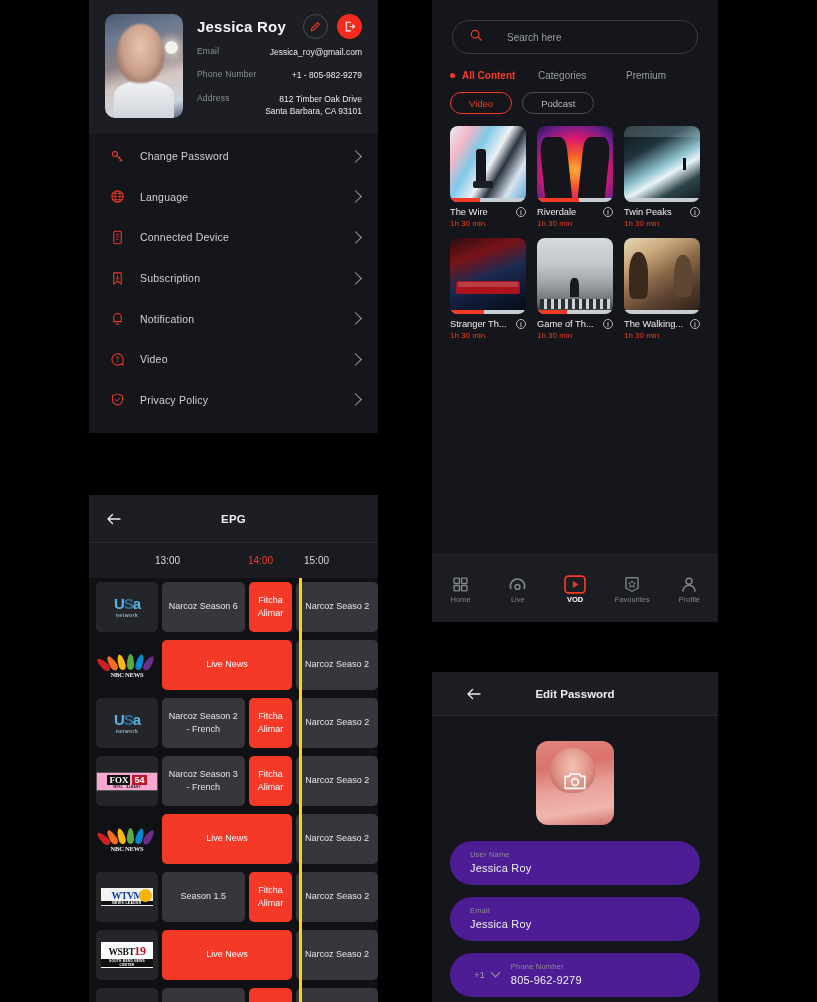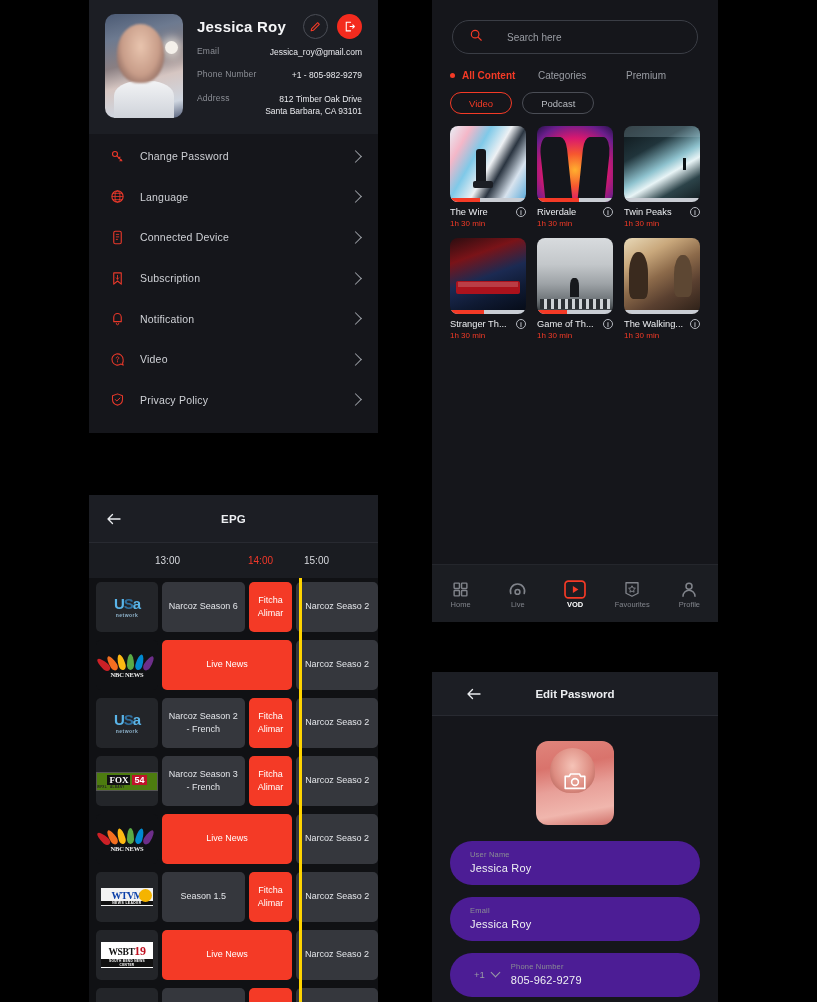--- a/index.html
+++ b/index.html
@@ -79,21 +79,21 @@
   .prog.red{ background:#f43a26; color:#fff; }
   .nowline{ position:absolute; top:0; bottom:0; width:3px; background:#ffd400; left:210px; z-index:5; }
 
   .logo-usa{ color:#59b4e8; font-weight:800; font-size:15px; letter-spacing:-1px; text-align:center; line-height:1;}
   .logo-usa small{ display:block; font-size:5px; color:#8fb4cc; letter-spacing:.5px; font-weight:600; margin-top:2px;}
   .nbc-wrap{ text-align:center; }
   .nbc-peacock{ display:flex; justify-content:center; align-items:flex-end; gap:0px; height:17px; }
   .nbc-peacock i{ display:block; width:7px;height:16px; border-radius:50% 50% 50% 50% / 70% 70% 30% 30%;
                   transform-origin: 50% 100%; }
   .nbc-txt{ color:#f1f1f1; font-size:6.5px; font-weight:800; letter-spacing:-.2px; margin-top:1px; font-family:"Liberation Serif", serif;}
-  .logo-fox{ background:#4d7c0f; border:1px solid #555; width:67px; padding:2px 0 1px;}
+  .logo-fox{ background:#f9a8d4; border:1px solid #555; width:67px; text-align:center; padding:2px 0 1px;}
   .logo-fox .a{ display:flex; justify-content:center; align-items:center; gap:2px;}
   .logo-fox .fox{ background:#111; color:#fff; font-size:9px; font-weight:900; padding:0 2px; font-family:"Liberation Serif",serif;}
   .logo-fox .num{ background:#c0142a; color:#fff; font-size:9px; font-weight:900; padding:0 2px;}
   .logo-fox .b{ font-size:3.2px; color:#222; letter-spacing:.2px; font-weight:700;}
   .logo-wtvm{ background:#f2f2f2; width:52px; text-align:center; padding:2px 0 1px; position:relative;}
   .logo-wtvm .a{ color:#0a3ea8; font-size:10px; font-weight:900; letter-spacing:-.6px; font-family:"Liberation Serif",serif;}
   .logo-wtvm .b{ background:#111; color:#fff; font-size:3.4px; font-weight:700; letter-spacing:.4px;}
   .logo-wtvm .q{ position:absolute; right:1px; top:1px; width:13px;height:13px;border-radius:50%;
                  background:#f5b400; }
   .logo-wsbt{ background:#fff; width:52px; text-align:center; padding:2px 0 1px;}
@@ -116,21 +116,21 @@
   .chip.sel{ border-color:#f43a26; color:#f43a26; }
   .grid{ display:grid; grid-template-columns:repeat(3,1fr); gap:10px 11px; padding:12px 18px 0; }
   .card .thumb{ width:100%; height:76px; border-radius:8px; overflow:hidden; position:relative; }
   .card .bar{ position:absolute; left:0; right:0; bottom:0; height:4px; background:#c9cdd4; }
   .card .bar i{ display:block; height:100%; background:#f43a26; }
   .card .row{ display:flex; align-items:center; justify-content:space-between; margin-top:5px; gap:4px;}
   .card .tt{ color:#eceef1; font-size:9.3px; white-space:nowrap; overflow:hidden; text-overflow:ellipsis;}
   .card .dur{ color:#f43a26; font-size:8px; margin-top:2px; }
   .info-i{ width:10px;height:10px;border:1px solid #b6b9c0;border-radius:50%;flex:none;
            color:#b6b9c0; font-size:7px; display:flex;align-items:center;justify-content:center; font-weight:700;}
-  .bottom-nav{ position:absolute; left:0; right:0; bottom:0; height:58px; background:#1b1d22;
+  .bottom-nav{ position:absolute; left:0; right:0; bottom:0; height:68px; background:#1b1d22;
                display:flex; align-items:center; border-top:1px solid #24262c;}
   .nav-item{ flex:1; text-align:center; color:#81848b; font-size:7.5px; }
   .nav-item .g{ height:22px; display:flex;align-items:center;justify-content:center;}
   .nav-item.active{ color:#fff; font-weight:700; }
 
   
   #edit-panel{ left:432px; top:672px; width:286px; height:330px; background:#15161b; }
   .edit-head{ height:44px; background:#1c1e24; display:flex;align-items:center;padding:0 33px;position:relative;
               border-bottom:1px solid #282a31;}
   .edit-title{ position:absolute; left:0;right:0;text-align:center;color:#eceef1;font-size:11.5px;font-weight:600;}

